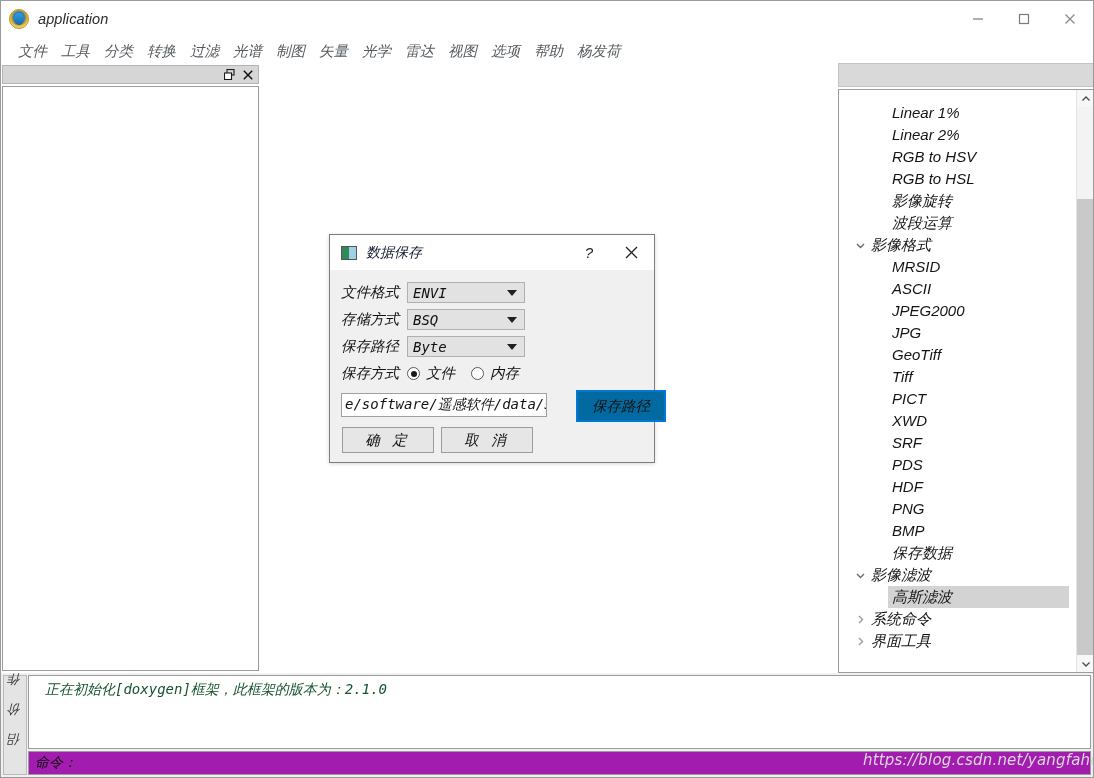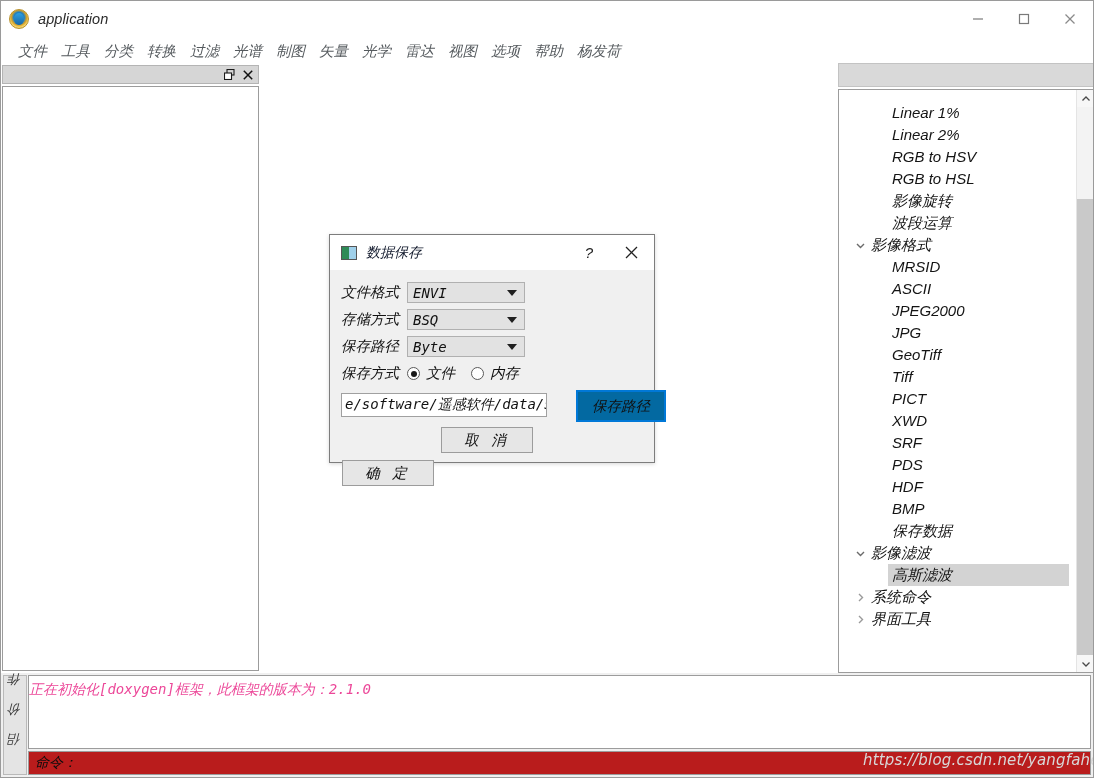--- a/index.html
+++ b/index.html
@@ -203,30 +203,30 @@
     font-size: 13px;
     color: #3a3a3a;
     letter-spacing: 1px;
     font-family: "DejaVu Sans", "Liberation Sans", sans-serif;
   }
   .console-out {
     position: absolute; left: 27px; top: 2px;
     width: 1063px; height: 74px;
     background: #ffffff;
     border: 1px solid #9c9c9c;
-    padding: 5px 0;
+    padding: 5px 16px;
     font-size: 14px;
-    color: #ec4899;
+    color: #14532d;
     font-family: "DejaVu Sans Mono", "Liberation Mono", monospace;
     overflow: hidden;
   }
   .console-input {
     position: absolute; left: 27px; top: 78px;
     width: 1063px; height: 24px;
-    background: #b91c1c;
+    background: #a21caf;
     border: 1px solid #9c9c9c;
     padding: 10px 6px;
     display: flex; align-items: center;
     font-size: 14px;
     color: #0d0d0d;
     font-family: "DejaVu Sans Mono", "Liberation Mono", monospace;
   }
   .watermark {
     position: absolute; left: 862px; top: 750px;
     font-size: 15px;
@@ -347,21 +347,21 @@
   .btn-ok, .btn-cancel {
     position: absolute; top: 157px;
     width: 92px; height: 26px;
     background: #e6e6e6;
     border: 1px solid #9c9c9c;
     display: flex; align-items: center; justify-content: center;
     font-size: 14.5px; color: #111;
     letter-spacing: 4px;
     font-family: "DejaVu Sans", "Liberation Sans", sans-serif;
   }
-  .btn-ok { left: 12px; margin-top: 33px; }
+  .btn-ok { left: 12px; }
   .btn-cancel { left: 111px; }
 </style>
 </head>
 <body>
 
 <div id="app">
 
   <div class="titlebar">
     <div class="app-icon"></div>
     <div class="app-title">application</div>
@@ -479,20 +479,23 @@
           <div class="tree-row leaf">
             <span class="tree-label">SRF</span>
           </div>
           <div class="tree-row leaf">
             <span class="tree-label">PDS</span>
           </div>
           <div class="tree-row leaf">
             <span class="tree-label">HDF</span>
           </div>
           <div class="tree-row leaf">
+            <span class="tree-label">PNG</span>
+          </div>
+          <div class="tree-row leaf">
             <span class="tree-label">BMP</span>
           </div>
           <div class="tree-row leaf">
             <span class="tree-label">保存数据</span>
           </div>
           <div class="tree-row group">
             <span class="tw">
               <svg width="11" height="11" viewBox="0 0 11 11">
                 <polyline points="2,4 5.5,7.5 9,4" fill="none" stroke="currentColor" stroke-width="1.4"></polyline>
               </svg>

